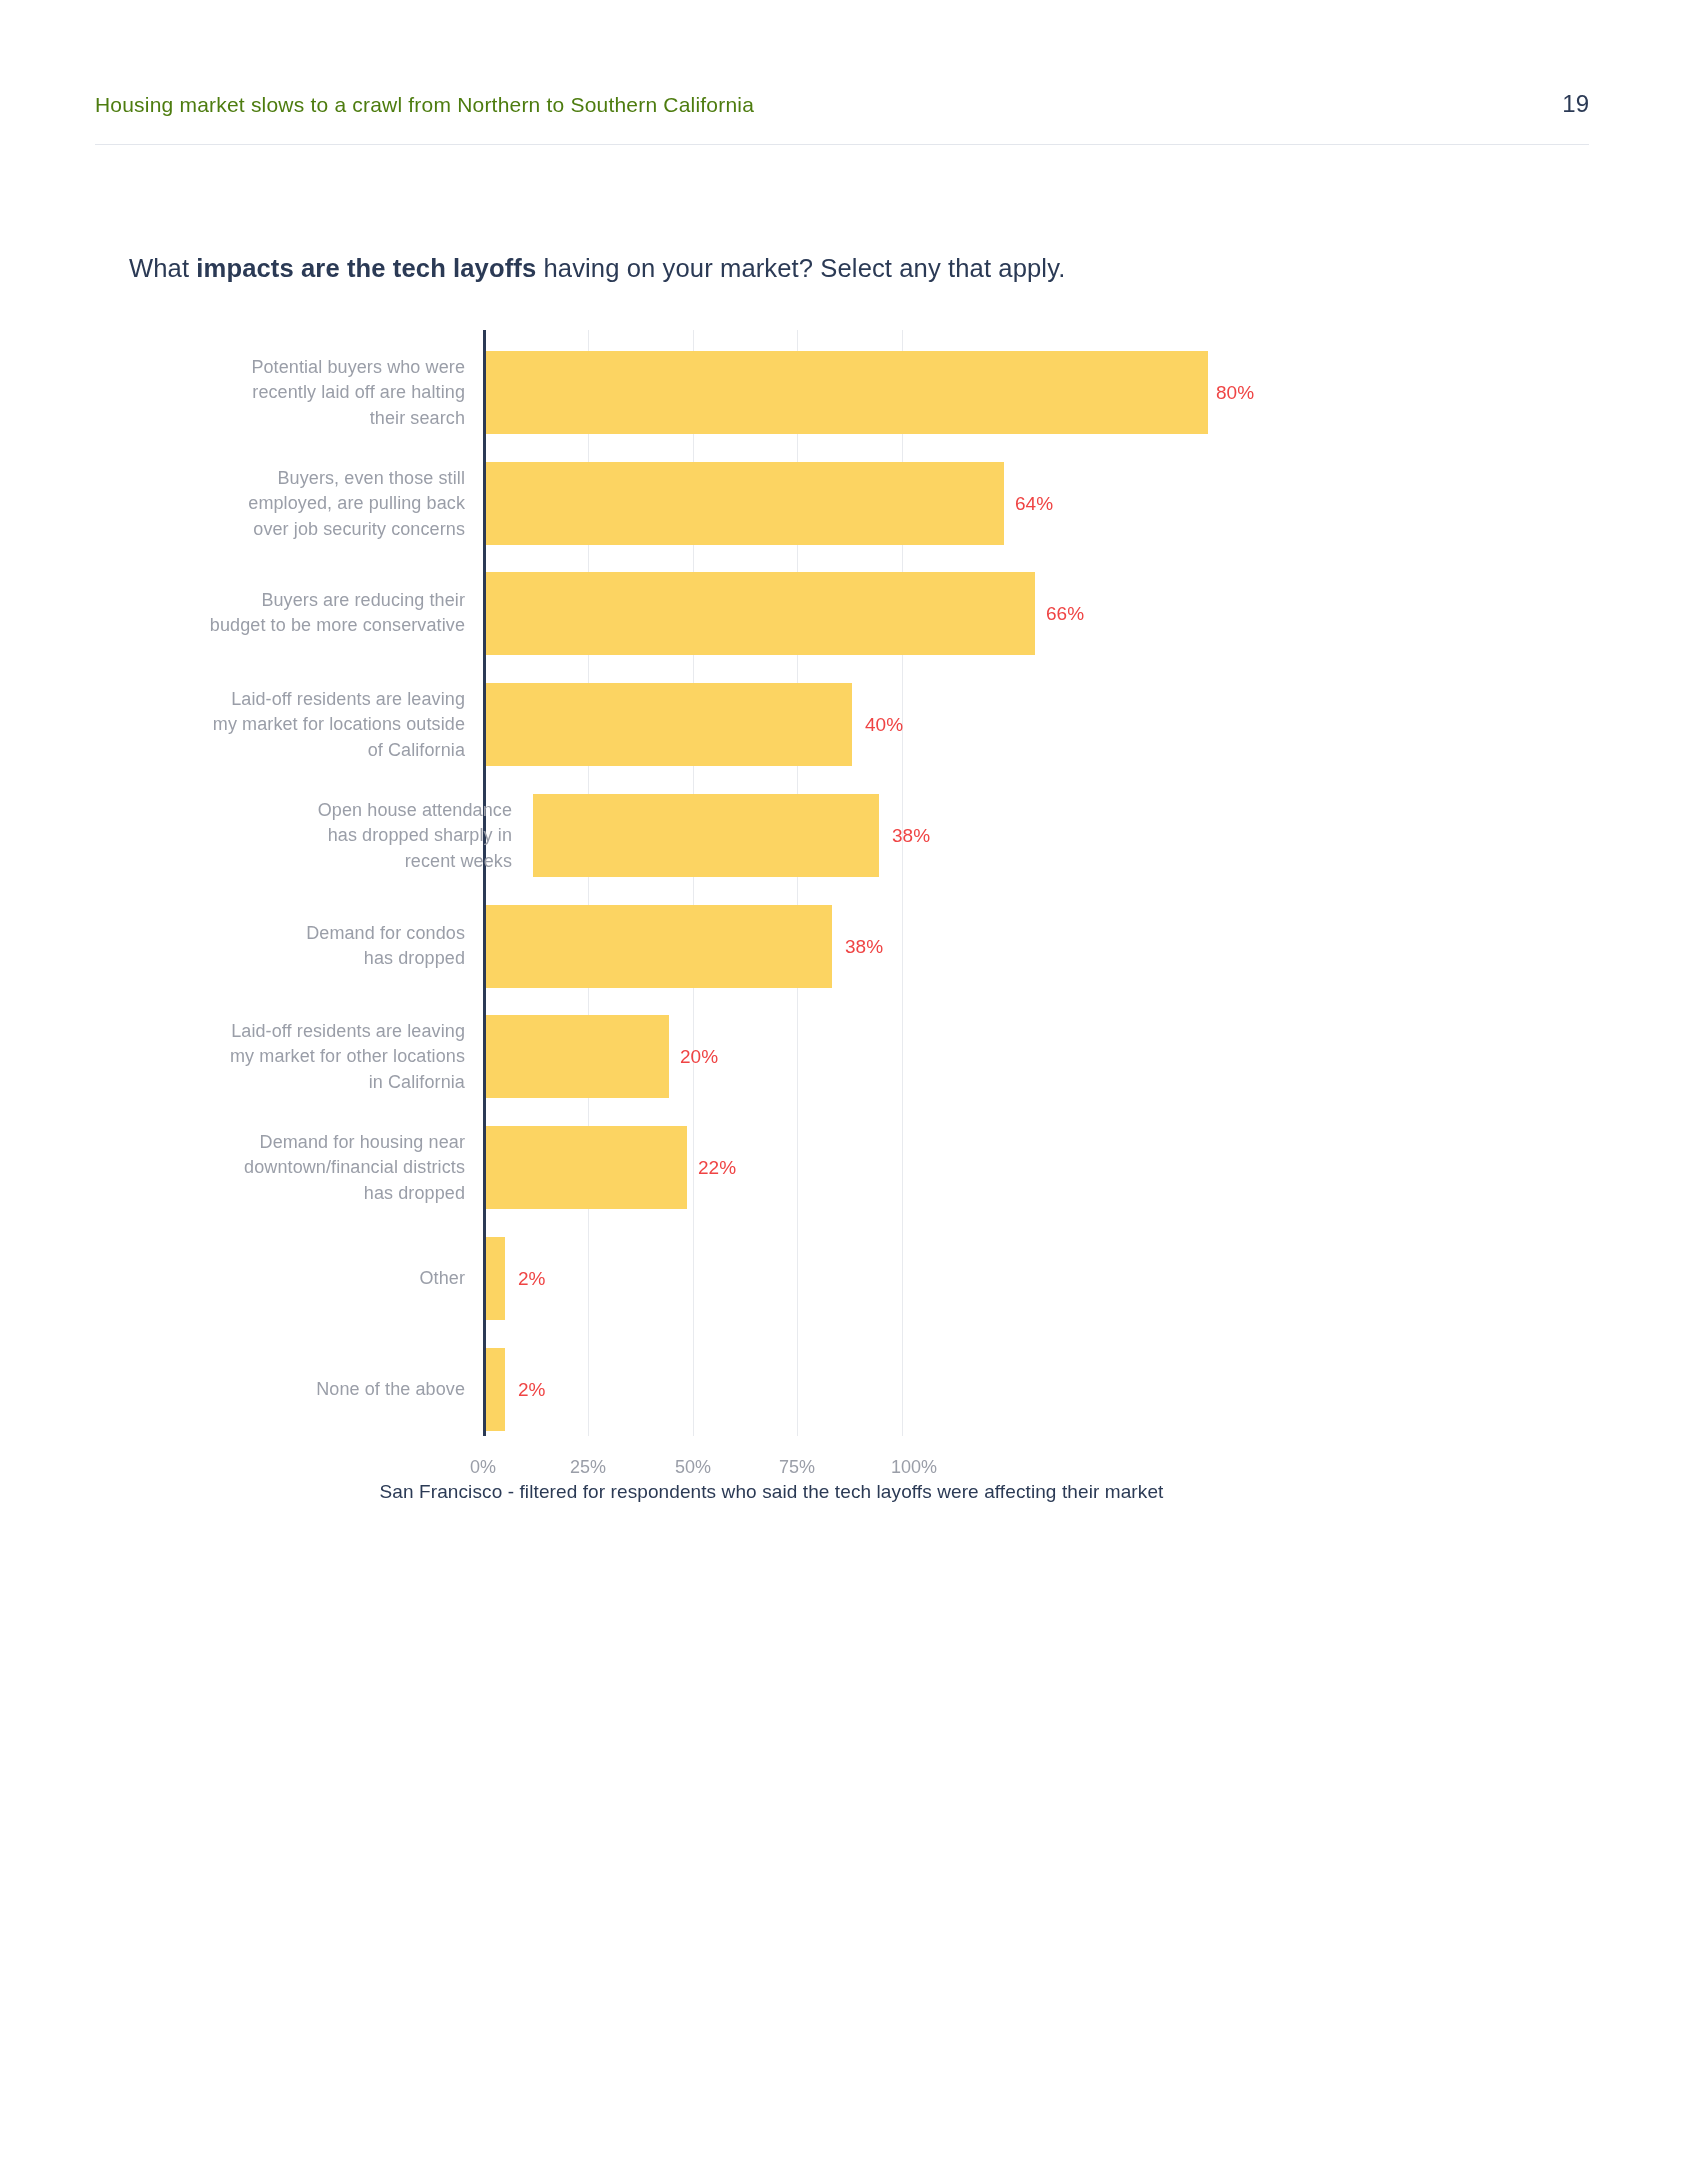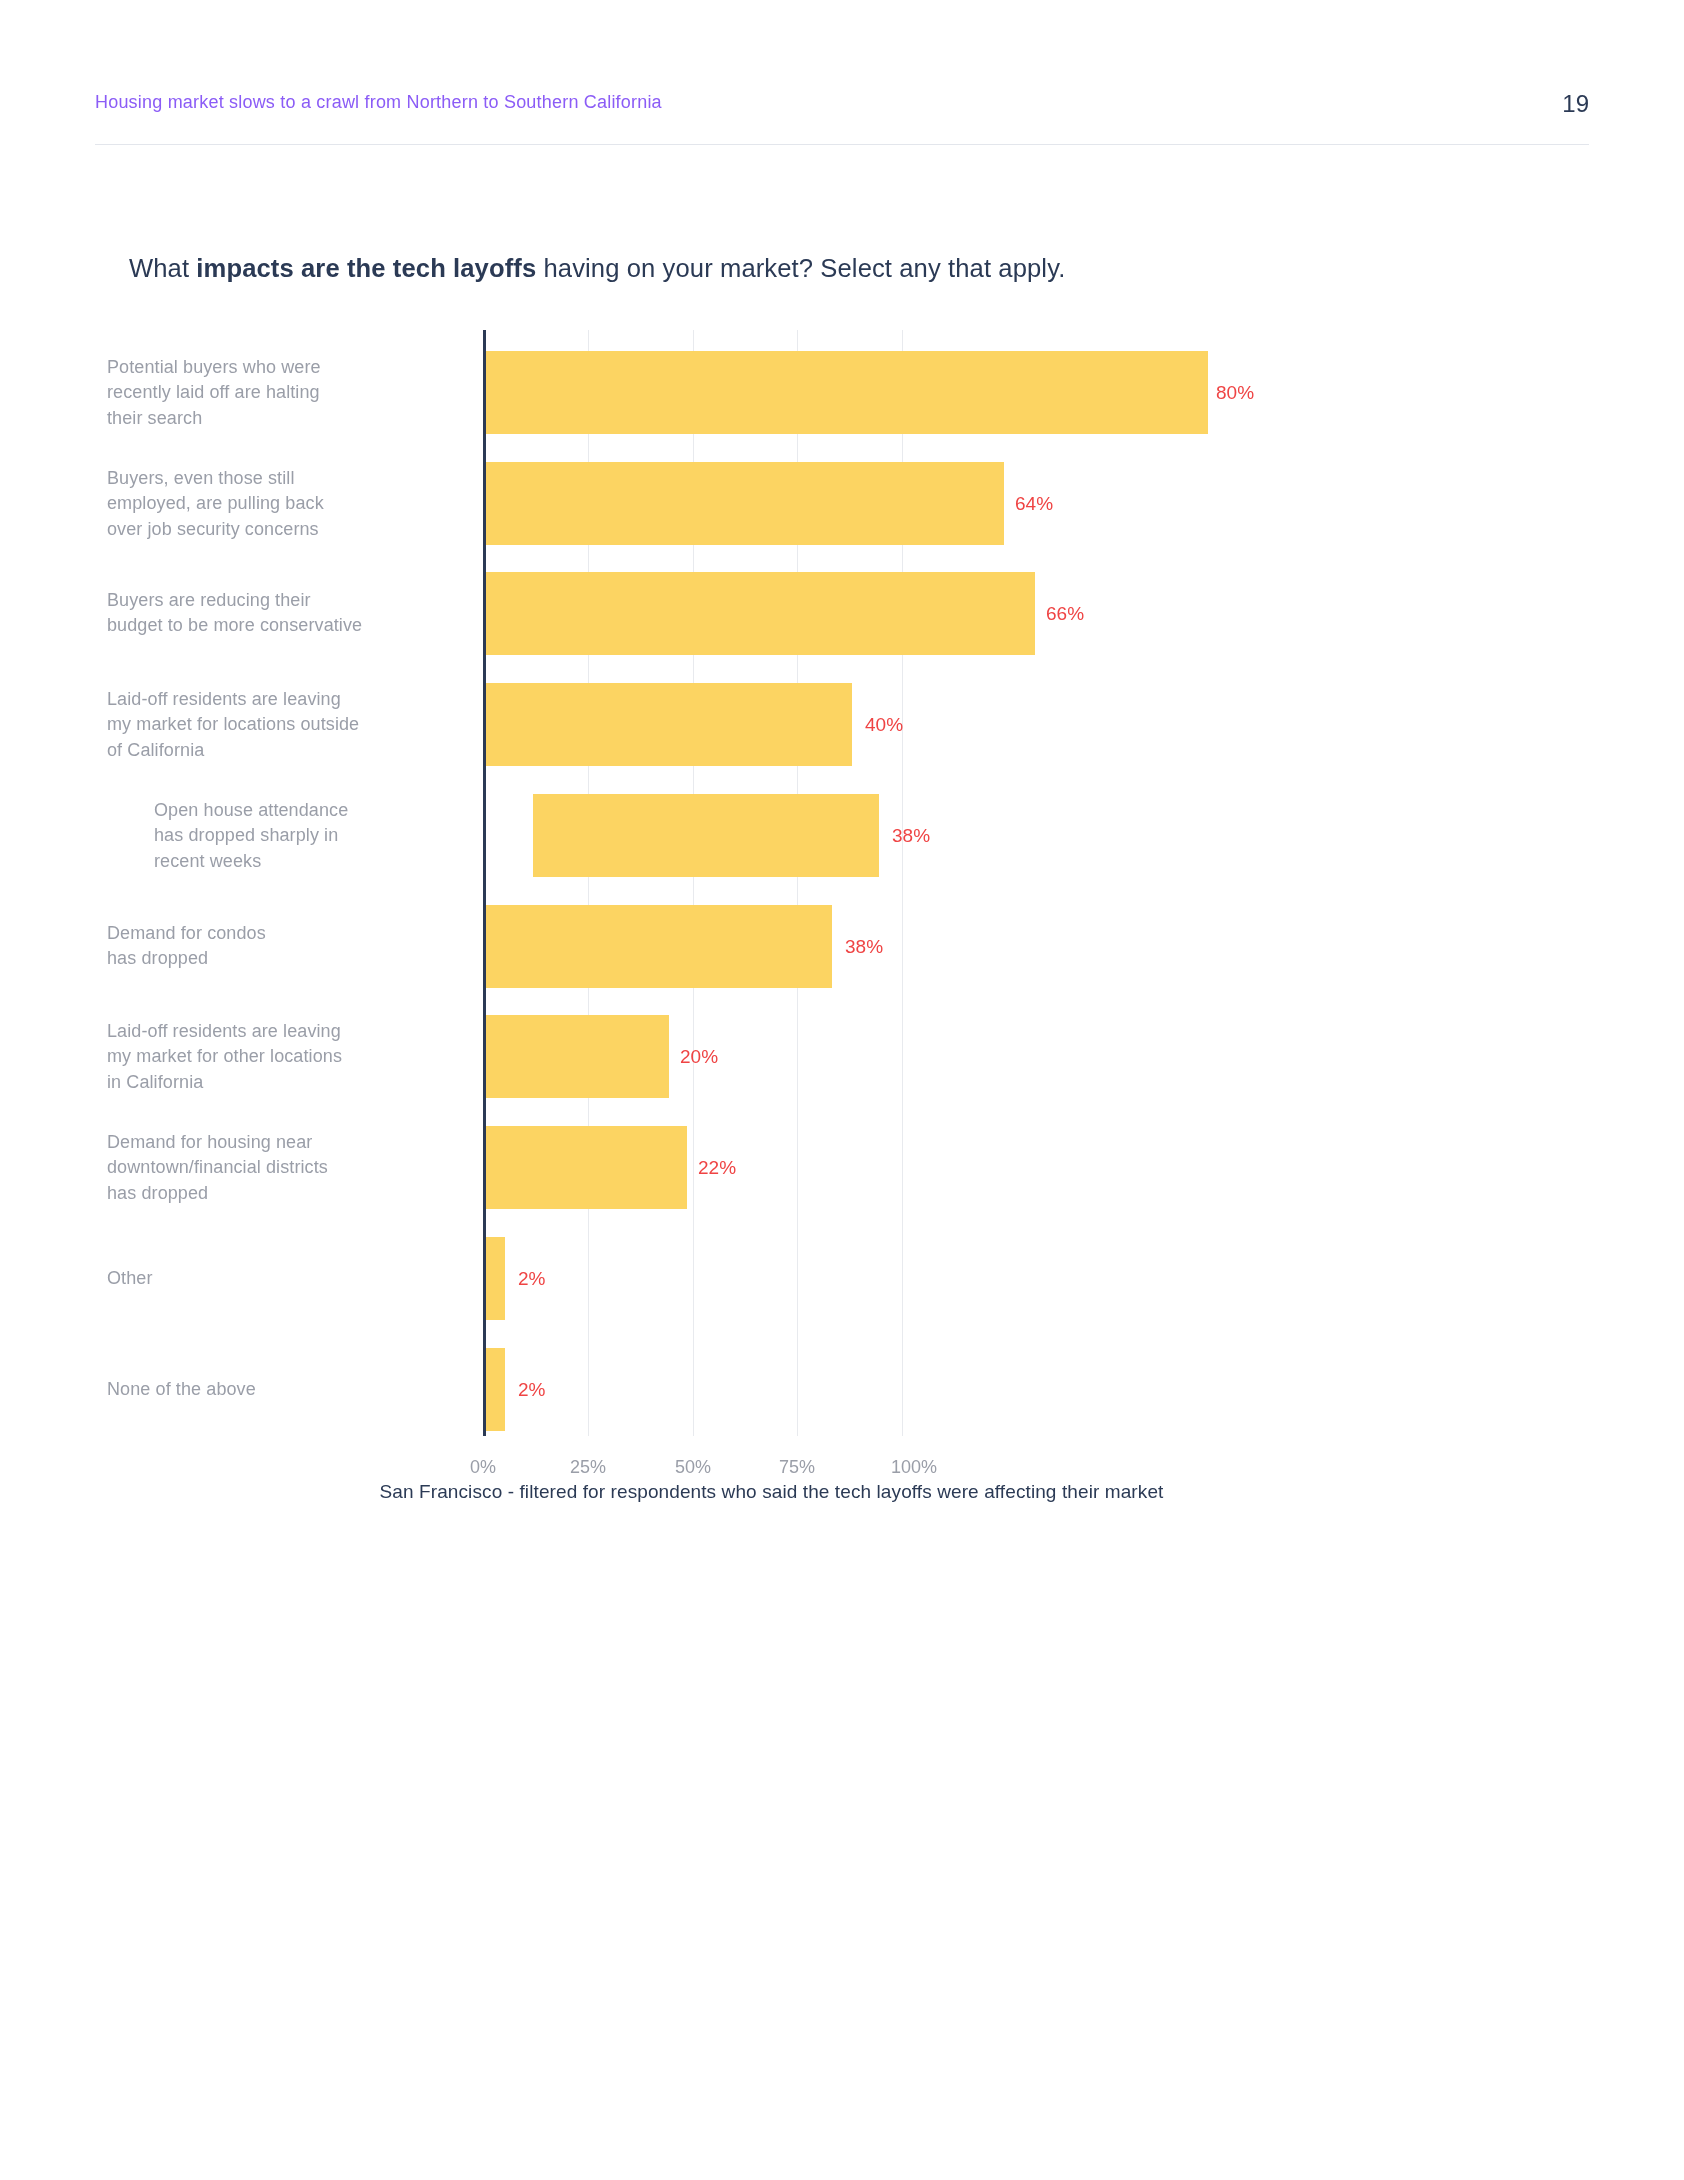--- a/index.html
+++ b/index.html
@@ -24,22 +24,22 @@
     top: 92px;
     width: 1494px;
     height: 53px;
     border-bottom: 1.7px solid #e3e6ec;
     box-sizing: border-box;
     display: flex;
     align-items: flex-start;
     justify-content: space-between;
   }
   .header-title {
-    font-size: 18px;
-    color: #8b5cf6;
+    font-size: 21px;
+    color: #4d7c0f;
     letter-spacing: 0.2px;
     line-height: 1.2;
   }
   .page-number {
     font-size: 24px;
     color: #2b3a55;
     line-height: 1;
   }
 
   
@@ -91,21 +91,21 @@
 
   .bar-row {
     position: absolute;
     left: 0;
     width: 1685px;
   }
   .cat-label {
     position: absolute;
     right: 1220px;     
     width: 358px;
-    text-align: left;
+    text-align: right;
     font-size: 18px;
     line-height: 1.42;
     color: #9a9ea8;
     letter-spacing: 0.1px;
     top: 50%;
     transform: translateY(-50%);
   }
   .bar {
     position: absolute;
     left: 486px;

